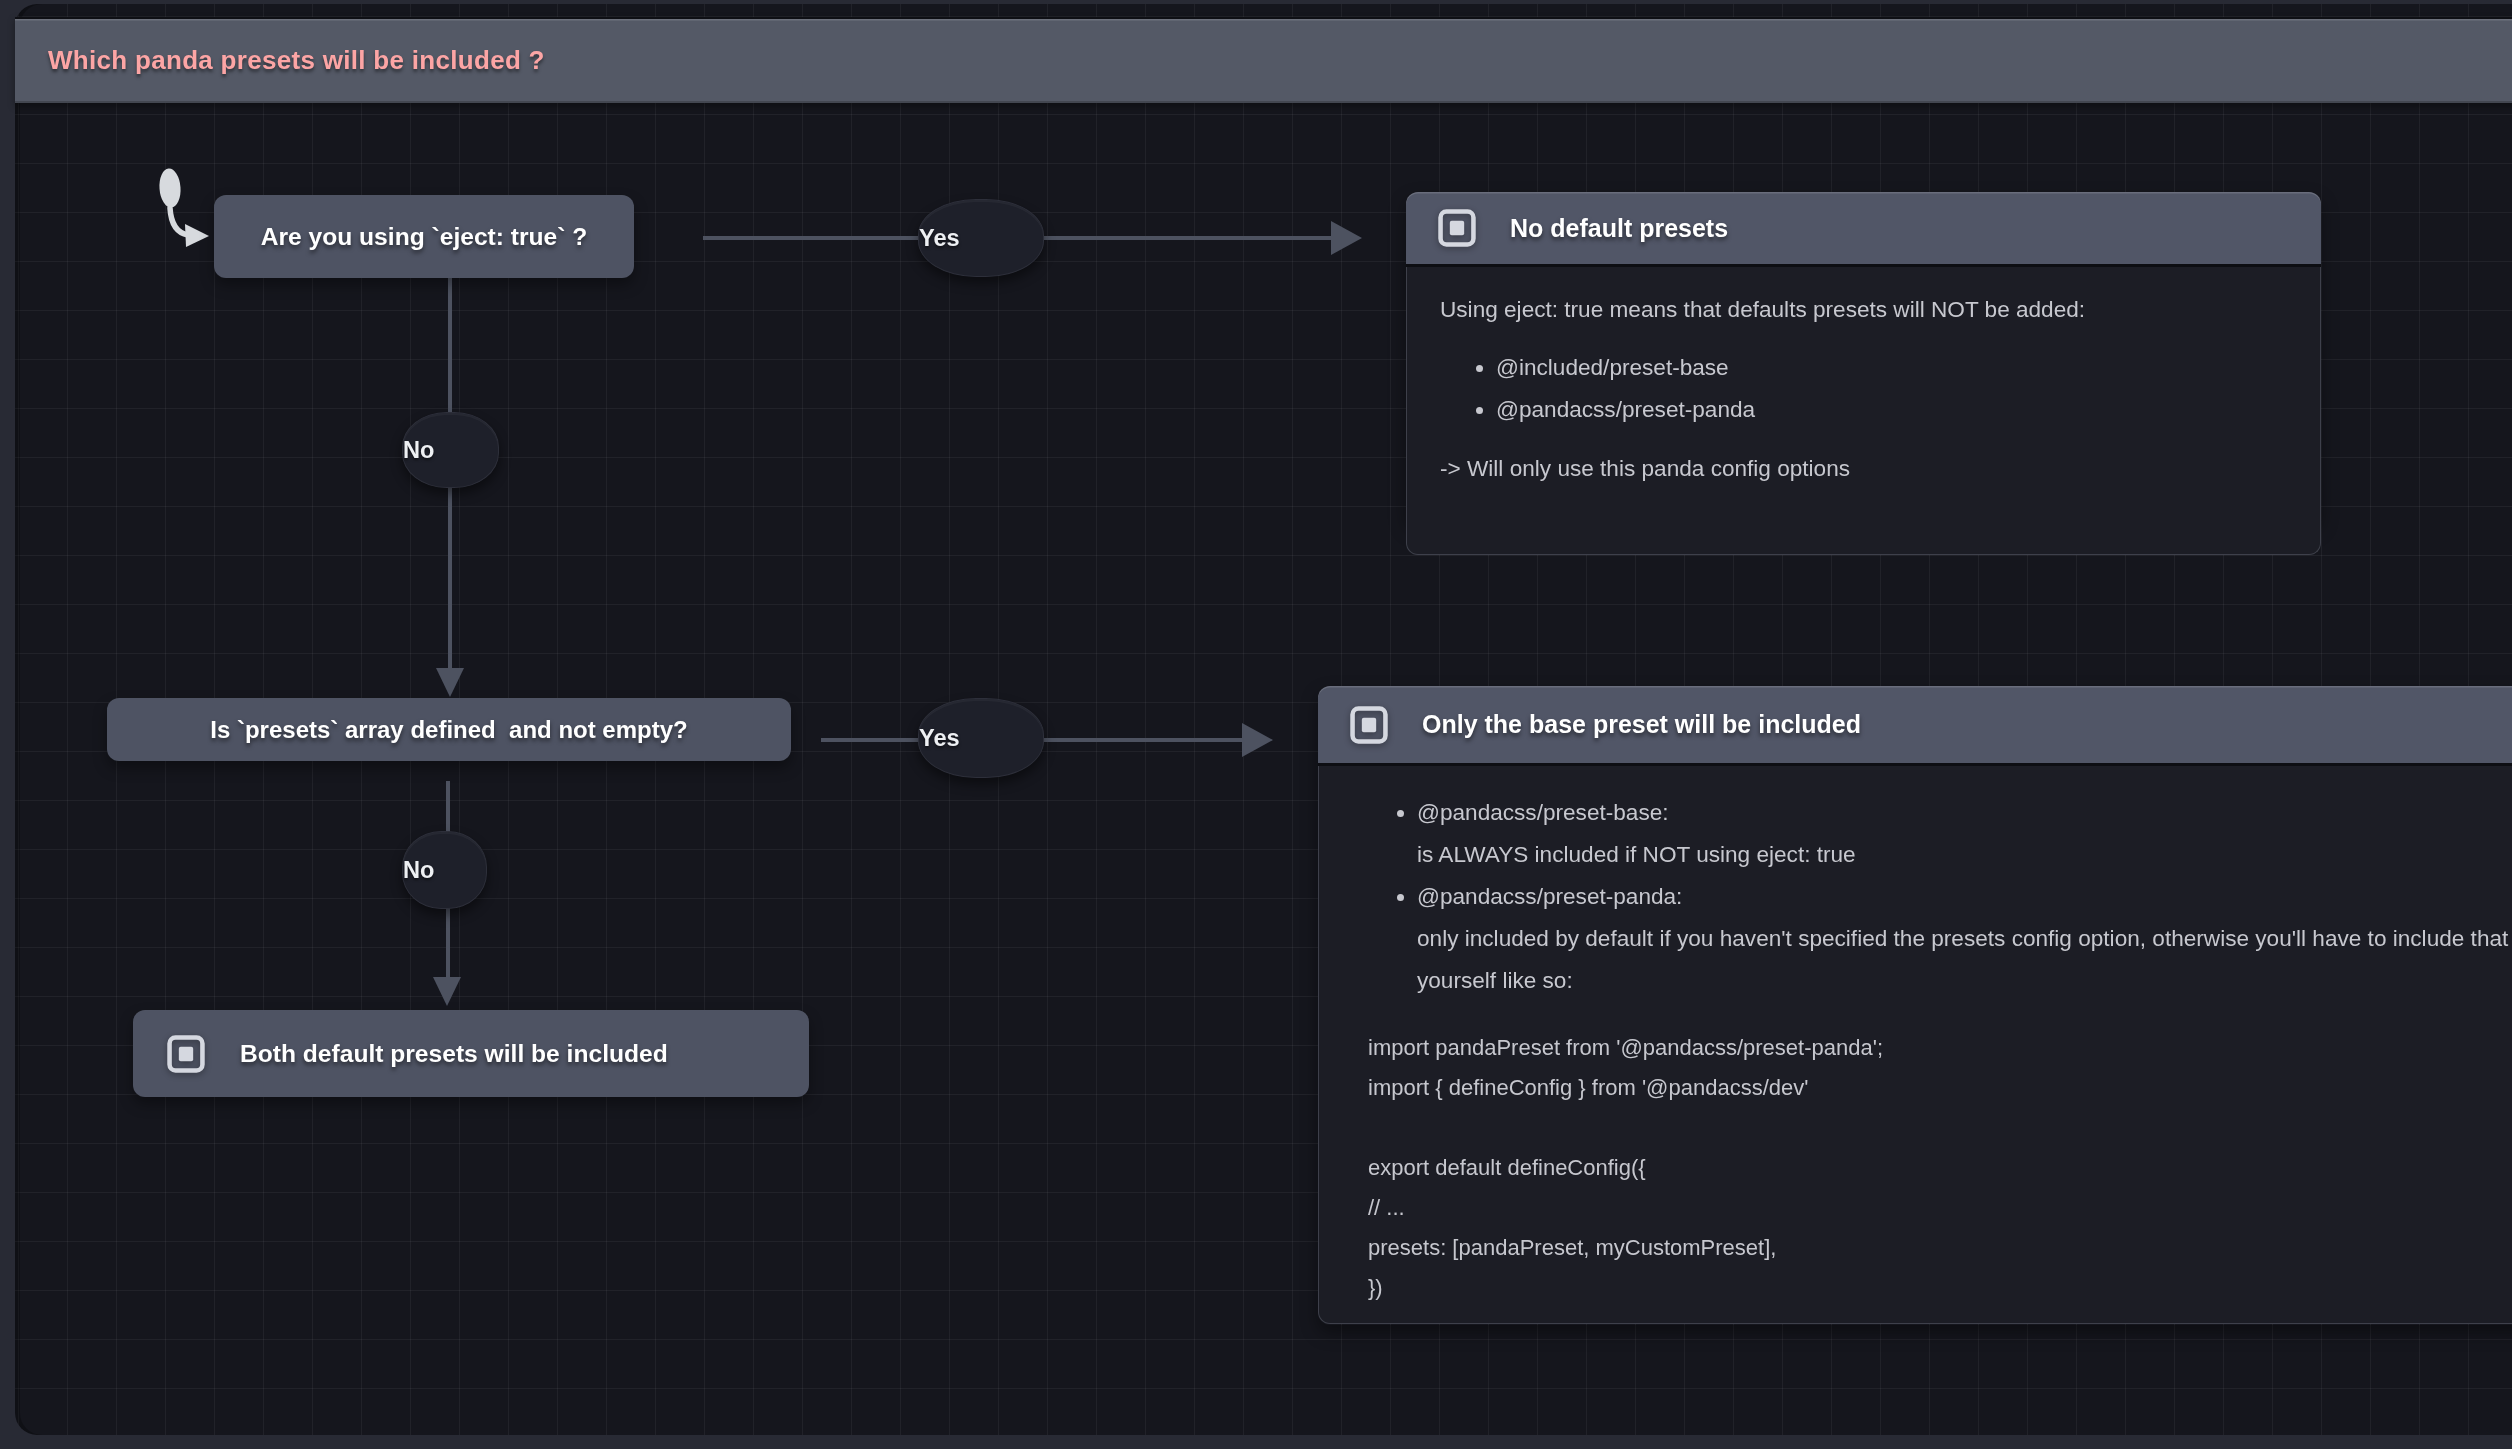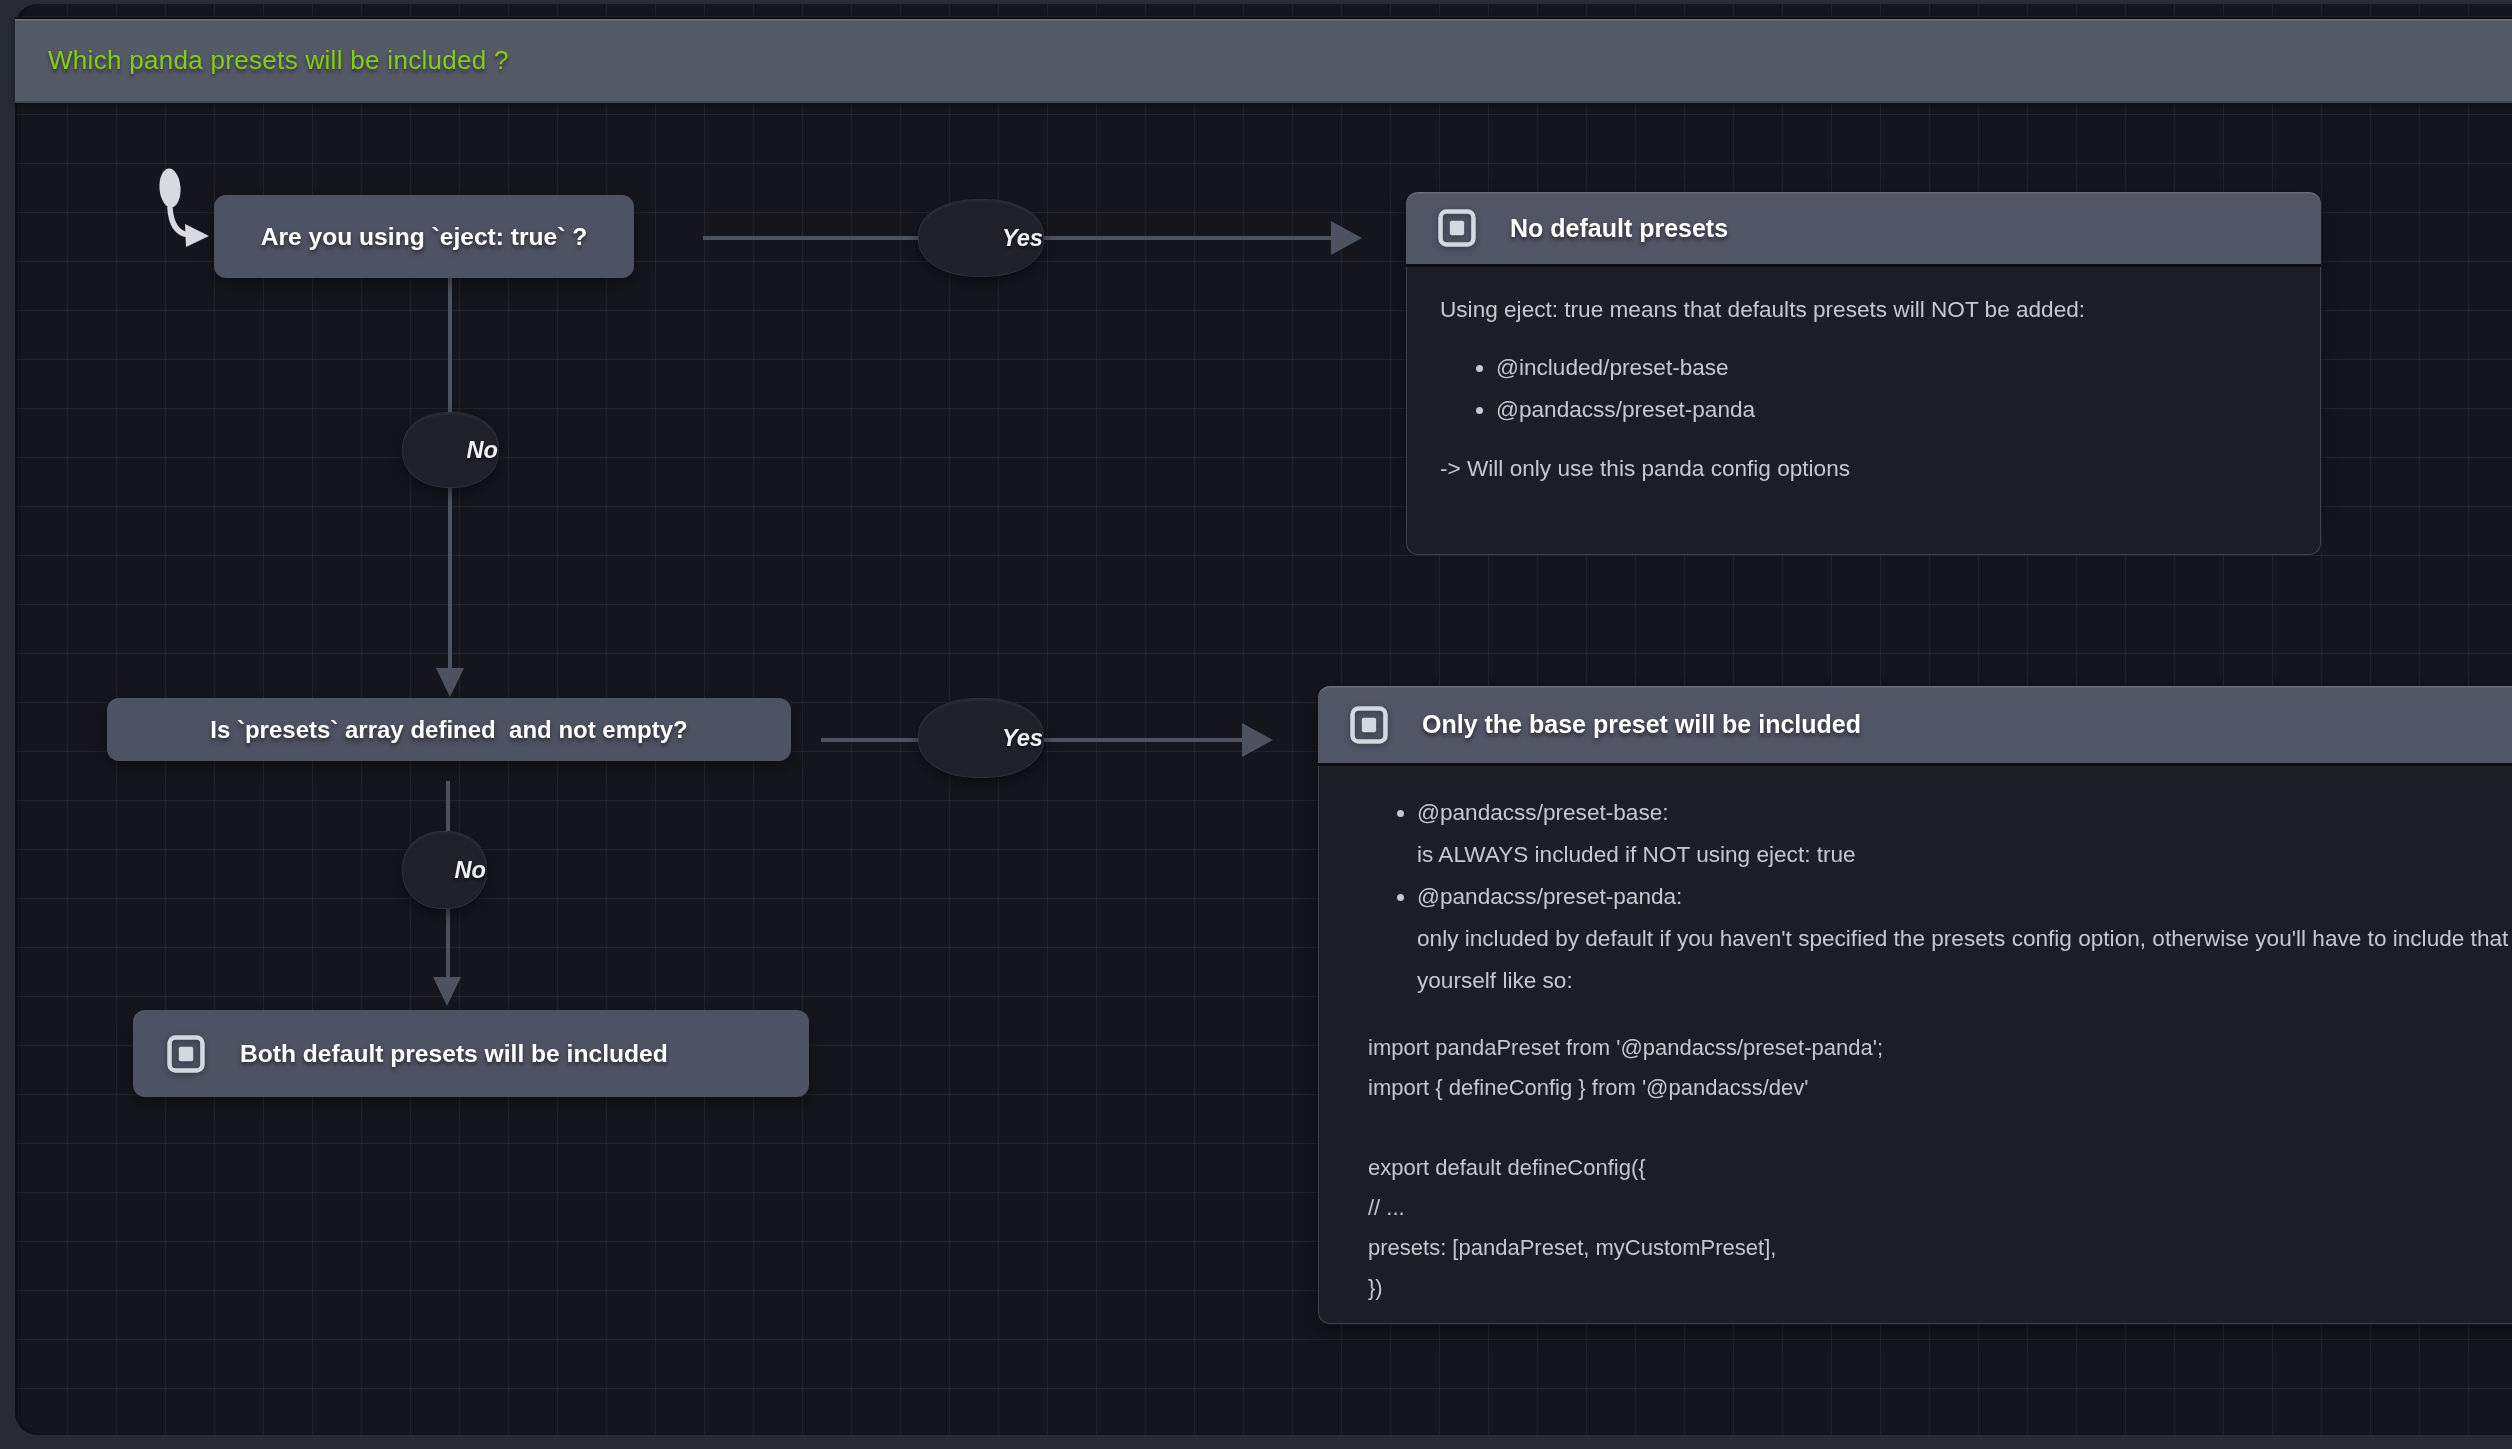--- a/index.html
+++ b/index.html
@@ -23,21 +23,21 @@
   }
   
   .title-bar {
     position:absolute; left:0; right:0; top:12.6px; height:86px;
     background:#545966;
     border-top:2.5px solid #0e0f14;
     box-shadow: inset 0 1.5px 0 rgba(255,255,255,0.15), inset 0 -2px 0 rgba(0,0,0,0.2), 0 3px 7px rgba(0,0,0,0.35);
     display:flex; align-items:center; padding-left:33px;
   }
   .title-bar span {
-    font-size:26px; font-weight:400; color:#84cc16; letter-spacing:0.3px;
+    font-size:26px; font-weight:700; color:#fca5a5; letter-spacing:0.3px;
     text-shadow:0 2.5px 3.5px rgba(0,0,0,0.45);
   }
   
   .node {
     position:absolute; background:#4e5363; border-radius:12px;
     display:flex; align-items:center; justify-content:center;
     box-shadow:0 7px 14px rgba(0,0,0,0.35);
   }
   .node .node-label {
     font-size:24.6px; font-weight:600; color:#ffffff; white-space:pre;
@@ -71,23 +71,22 @@
   .ar1 { left:1316px; top:217px; }
   .ar2 { left:1227px; top:719px; }
   .arrow-down { position:absolute; width:0; height:0;
     border-left:14.6px solid transparent; border-right:14.6px solid transparent;
     border-top:29px solid #4d5260; }
   .ad1 { left:421px; top:664px; }
   .ad2 { left:418px; top:973px; }
   
   .pill {
     position:absolute; background:#1e202a; border:1.5px solid #2d2f3a;
-    border-radius:46%; display:flex; align-items:center; justify-content:flex-end;
+    border-radius:46%; display:flex; align-items:center; justify-content:flex-start;
     box-shadow:0 6px 12px rgba(0,0,0,0.45), inset 0 2px 0 rgba(255,255,255,0.04);
-    font-style:italic;
   }
   .pill span { font-size:23.6px; font-weight:700; color:#eef0f3;
     text-shadow:0 2px 3px rgba(0,0,0,0.5); }
   .yes1 { left:903px; top:195px;  width:126px; height:78px; }
   .no1  { left:387px;  top:408px;  width:97px; height:76px; }
   .yes2 { left:903px; top:694px; width:126px; height:80px; }
   .no2  { left:387px;  top:827px; width:85px; height:78px; }
   
   .result-box { position:absolute; box-shadow:0 8px 17px rgba(0,0,0,0.4); border-radius:12px;margin-left:44px; }
   .nd-box  { left:1347px; top:188px;  width:915px; height:331px; }

